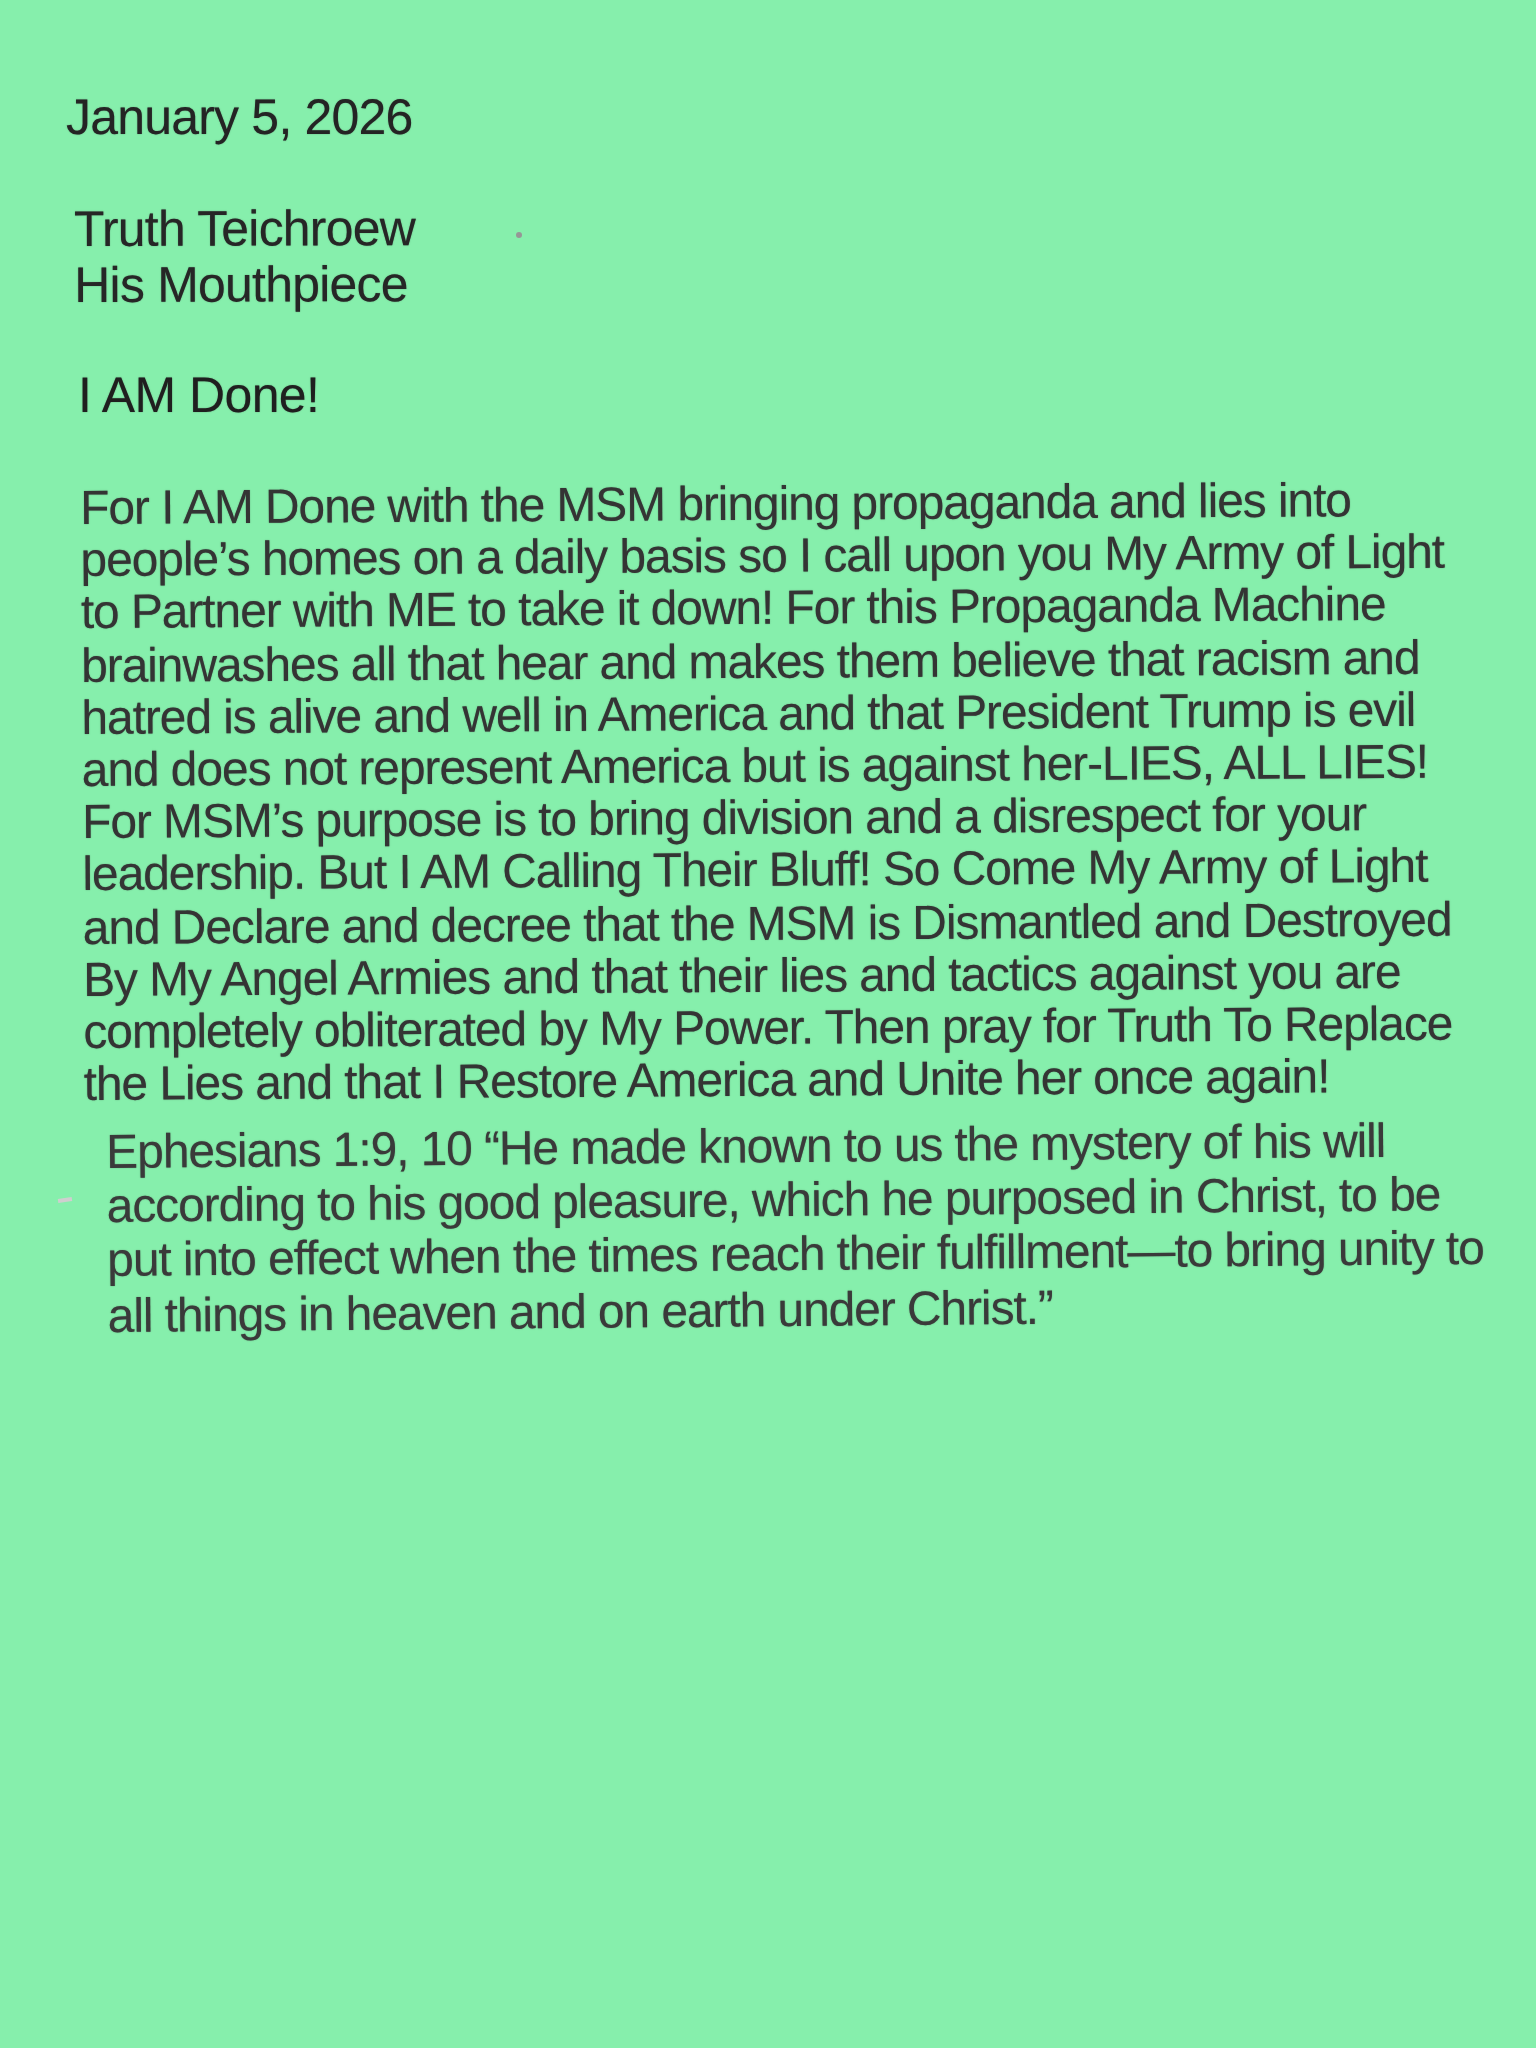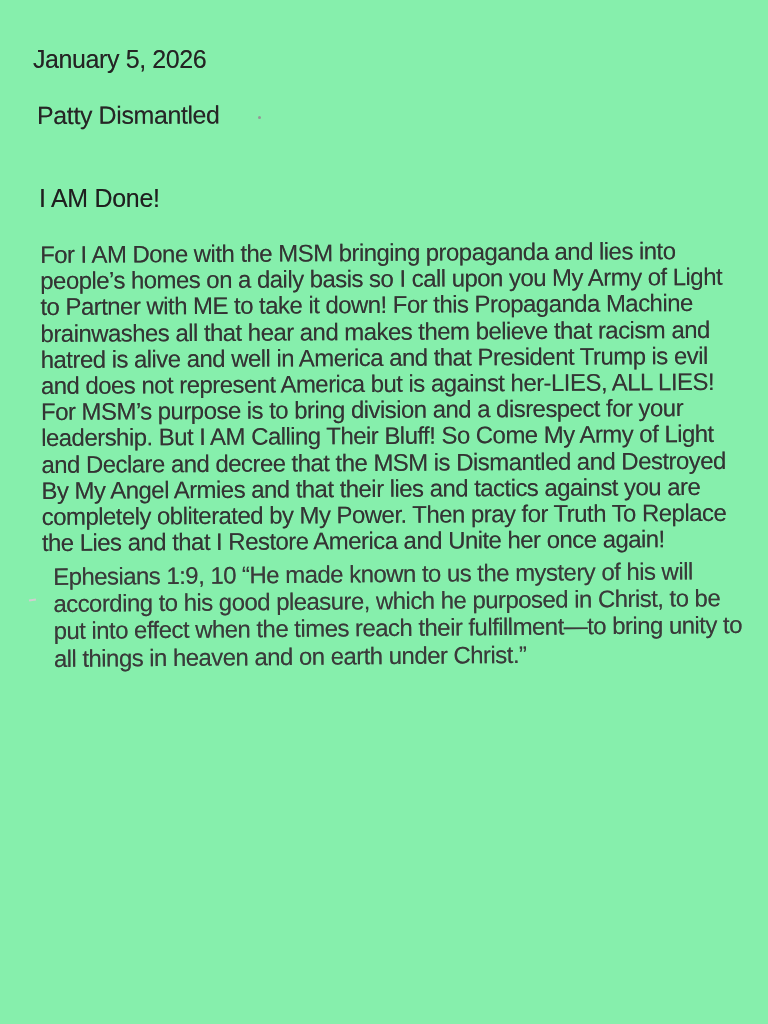--- a/index.html
+++ b/index.html
@@ -92,21 +92,22 @@
   }
 </style>
 </head>
 <body>
 
 <div class="page">
 
   <div class="date txt">January 5, 2026</div>
 
   <div class="sender">
-    <div class="txt">Patty Dismantled</div>
+    <div class="txt">Truth Teichroew</div>
+    <div class="txt">His Mouthpiece</div>
   </div>
 
   <div class="heading txt">I AM Done!</div>
 
   <div class="body-block">
     <div class="txt">For I AM Done with the MSM bringing propaganda and lies into</div>
     <div class="txt">people’s homes on a daily basis so I call upon you My Army of Light</div>
     <div class="txt">to Partner with ME to take it down! For this Propaganda Machine</div>
     <div class="txt">brainwashes all that hear and makes them believe that racism and</div>
     <div class="txt">hatred is alive and well in America and that President Trump is evil</div>

